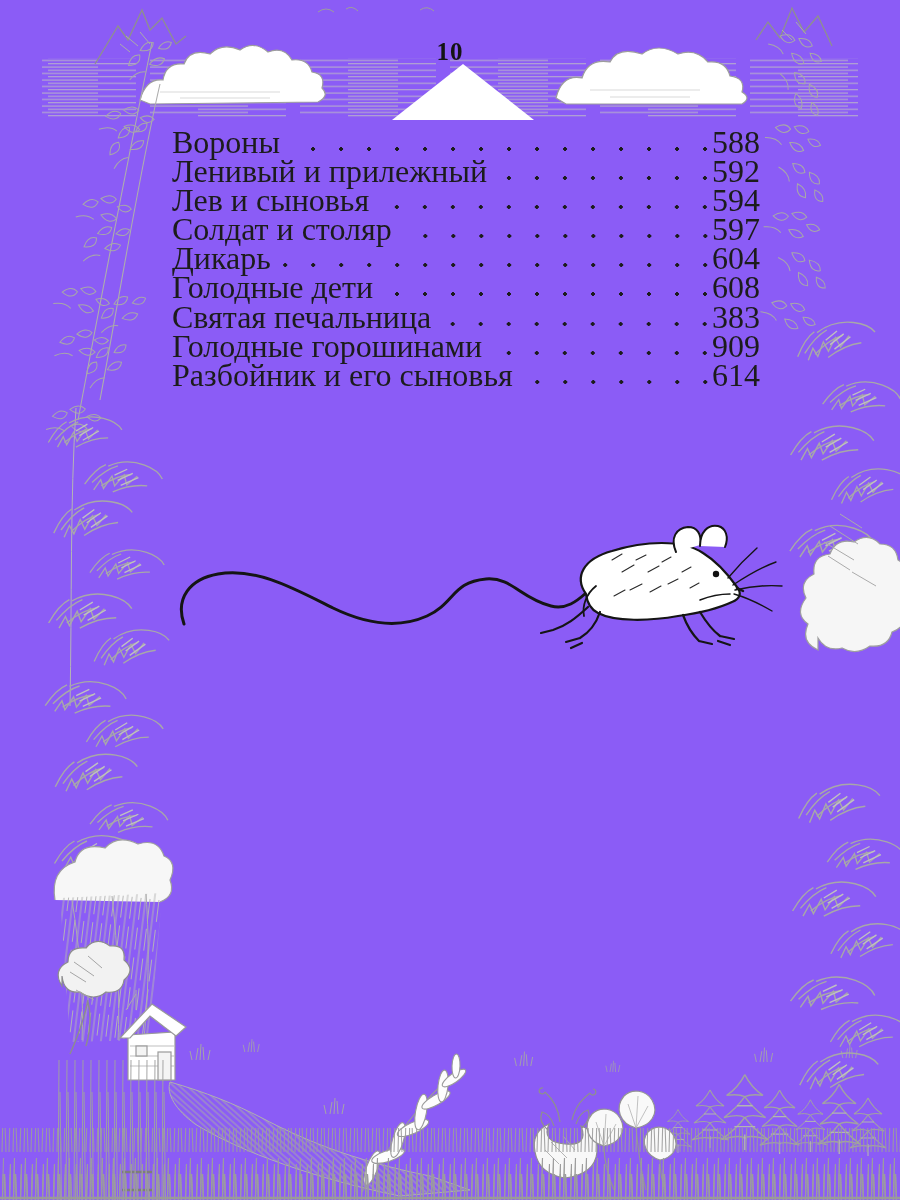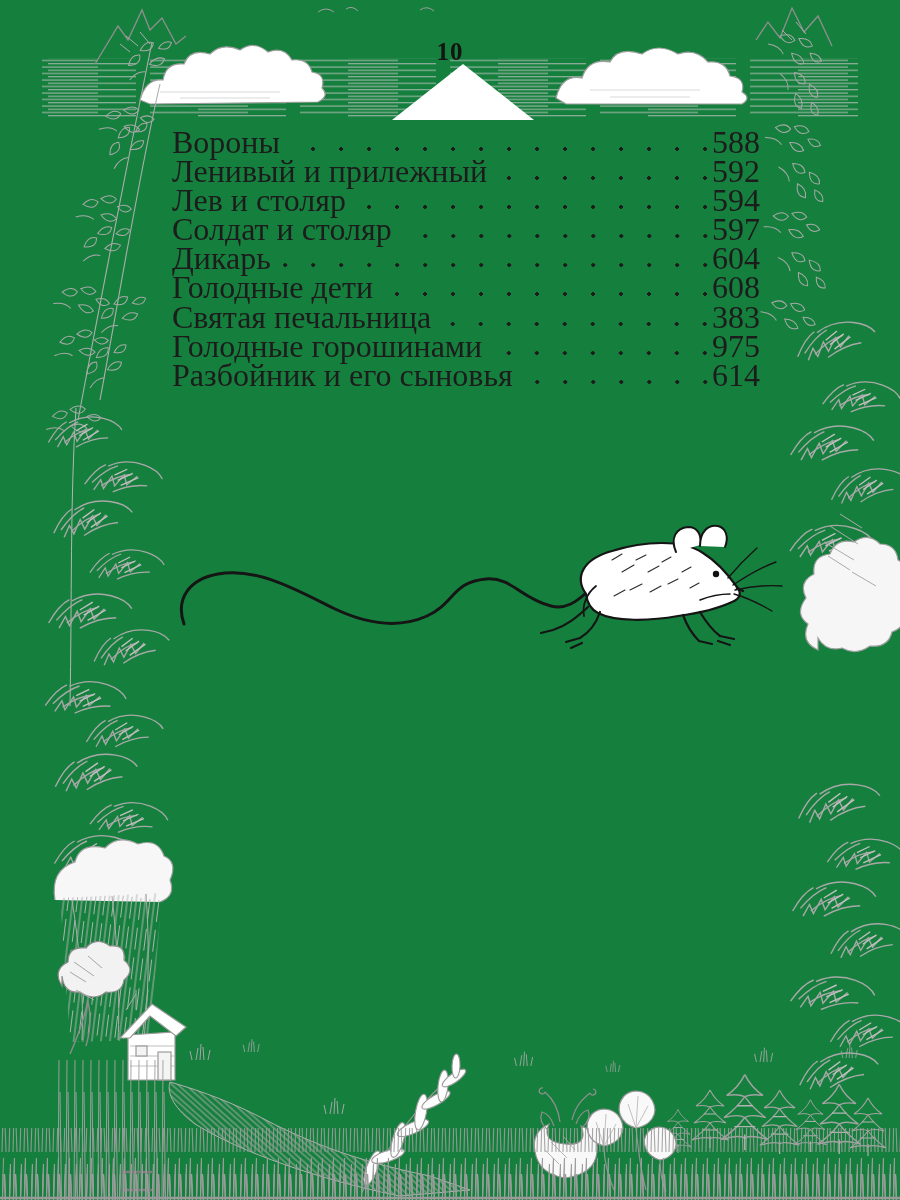--- a/index.html
+++ b/index.html
@@ -1,17 +1,17 @@
 <!DOCTYPE html>
 <html lang="ru"><head>
 <meta charset="utf-8">
 <style>
   html,body{margin:0;padding:0;background:#ffffff;}
   .page{
-    position:relative;width:900px;height:1200px;background:#15803d;overflow:hidden;
+    position:relative;width:900px;height:1200px;background:#8b5cf6;overflow:hidden;
     font-family:"Liberation Serif","DejaVu Serif",serif;color:#1c1c1c;
   }
   .decor-svg{position:absolute;left:0;top:0;width:900px;height:1200px;}
   .folio{
     position:absolute;left:0;top:38px;width:100%;text-align:center;
     font-size:25px;font-weight:bold;color:#141414;letter-spacing:1px;
   }
   .toc{position:absolute;left:172px;top:128px;width:588px;}
   .toc-row{
     display:flex;align-items:baseline;height:29.1px;
@@ -244,21 +244,21 @@
       <span class="toc-page">588</span>
     </div>
 
     <div class="toc-row">
       <span class="toc-title">Ленивый и прилежный</span>
       <span class="toc-leader"></span>
       <span class="toc-page">592</span>
     </div>
 
     <div class="toc-row">
-      <span class="toc-title">Лев и столяр</span>
+      <span class="toc-title">Лев и сыновья</span>
       <span class="toc-leader"></span>
       <span class="toc-page">594</span>
     </div>
 
     <div class="toc-row">
       <span class="toc-title">Солдат и столяр</span>
       <span class="toc-leader"></span>
       <span class="toc-page">597</span>
     </div>
 
@@ -277,21 +277,21 @@
     <div class="toc-row">
       <span class="toc-title">Святая печальница</span>
       <span class="toc-leader"></span>
       <span class="toc-page">383</span>
     </div>
 
 
     <div class="toc-row">
       <span class="toc-title">Голодные горошинами</span>
       <span class="toc-leader"></span>
-      <span class="toc-page">975</span>
+      <span class="toc-page">909</span>
     </div>
 
     <div class="toc-row">
       <span class="toc-title">Разбойник и его сыновья</span>
       <span class="toc-leader"></span>
       <span class="toc-page">614</span>
     </div>
   </div>
 
 </div>

